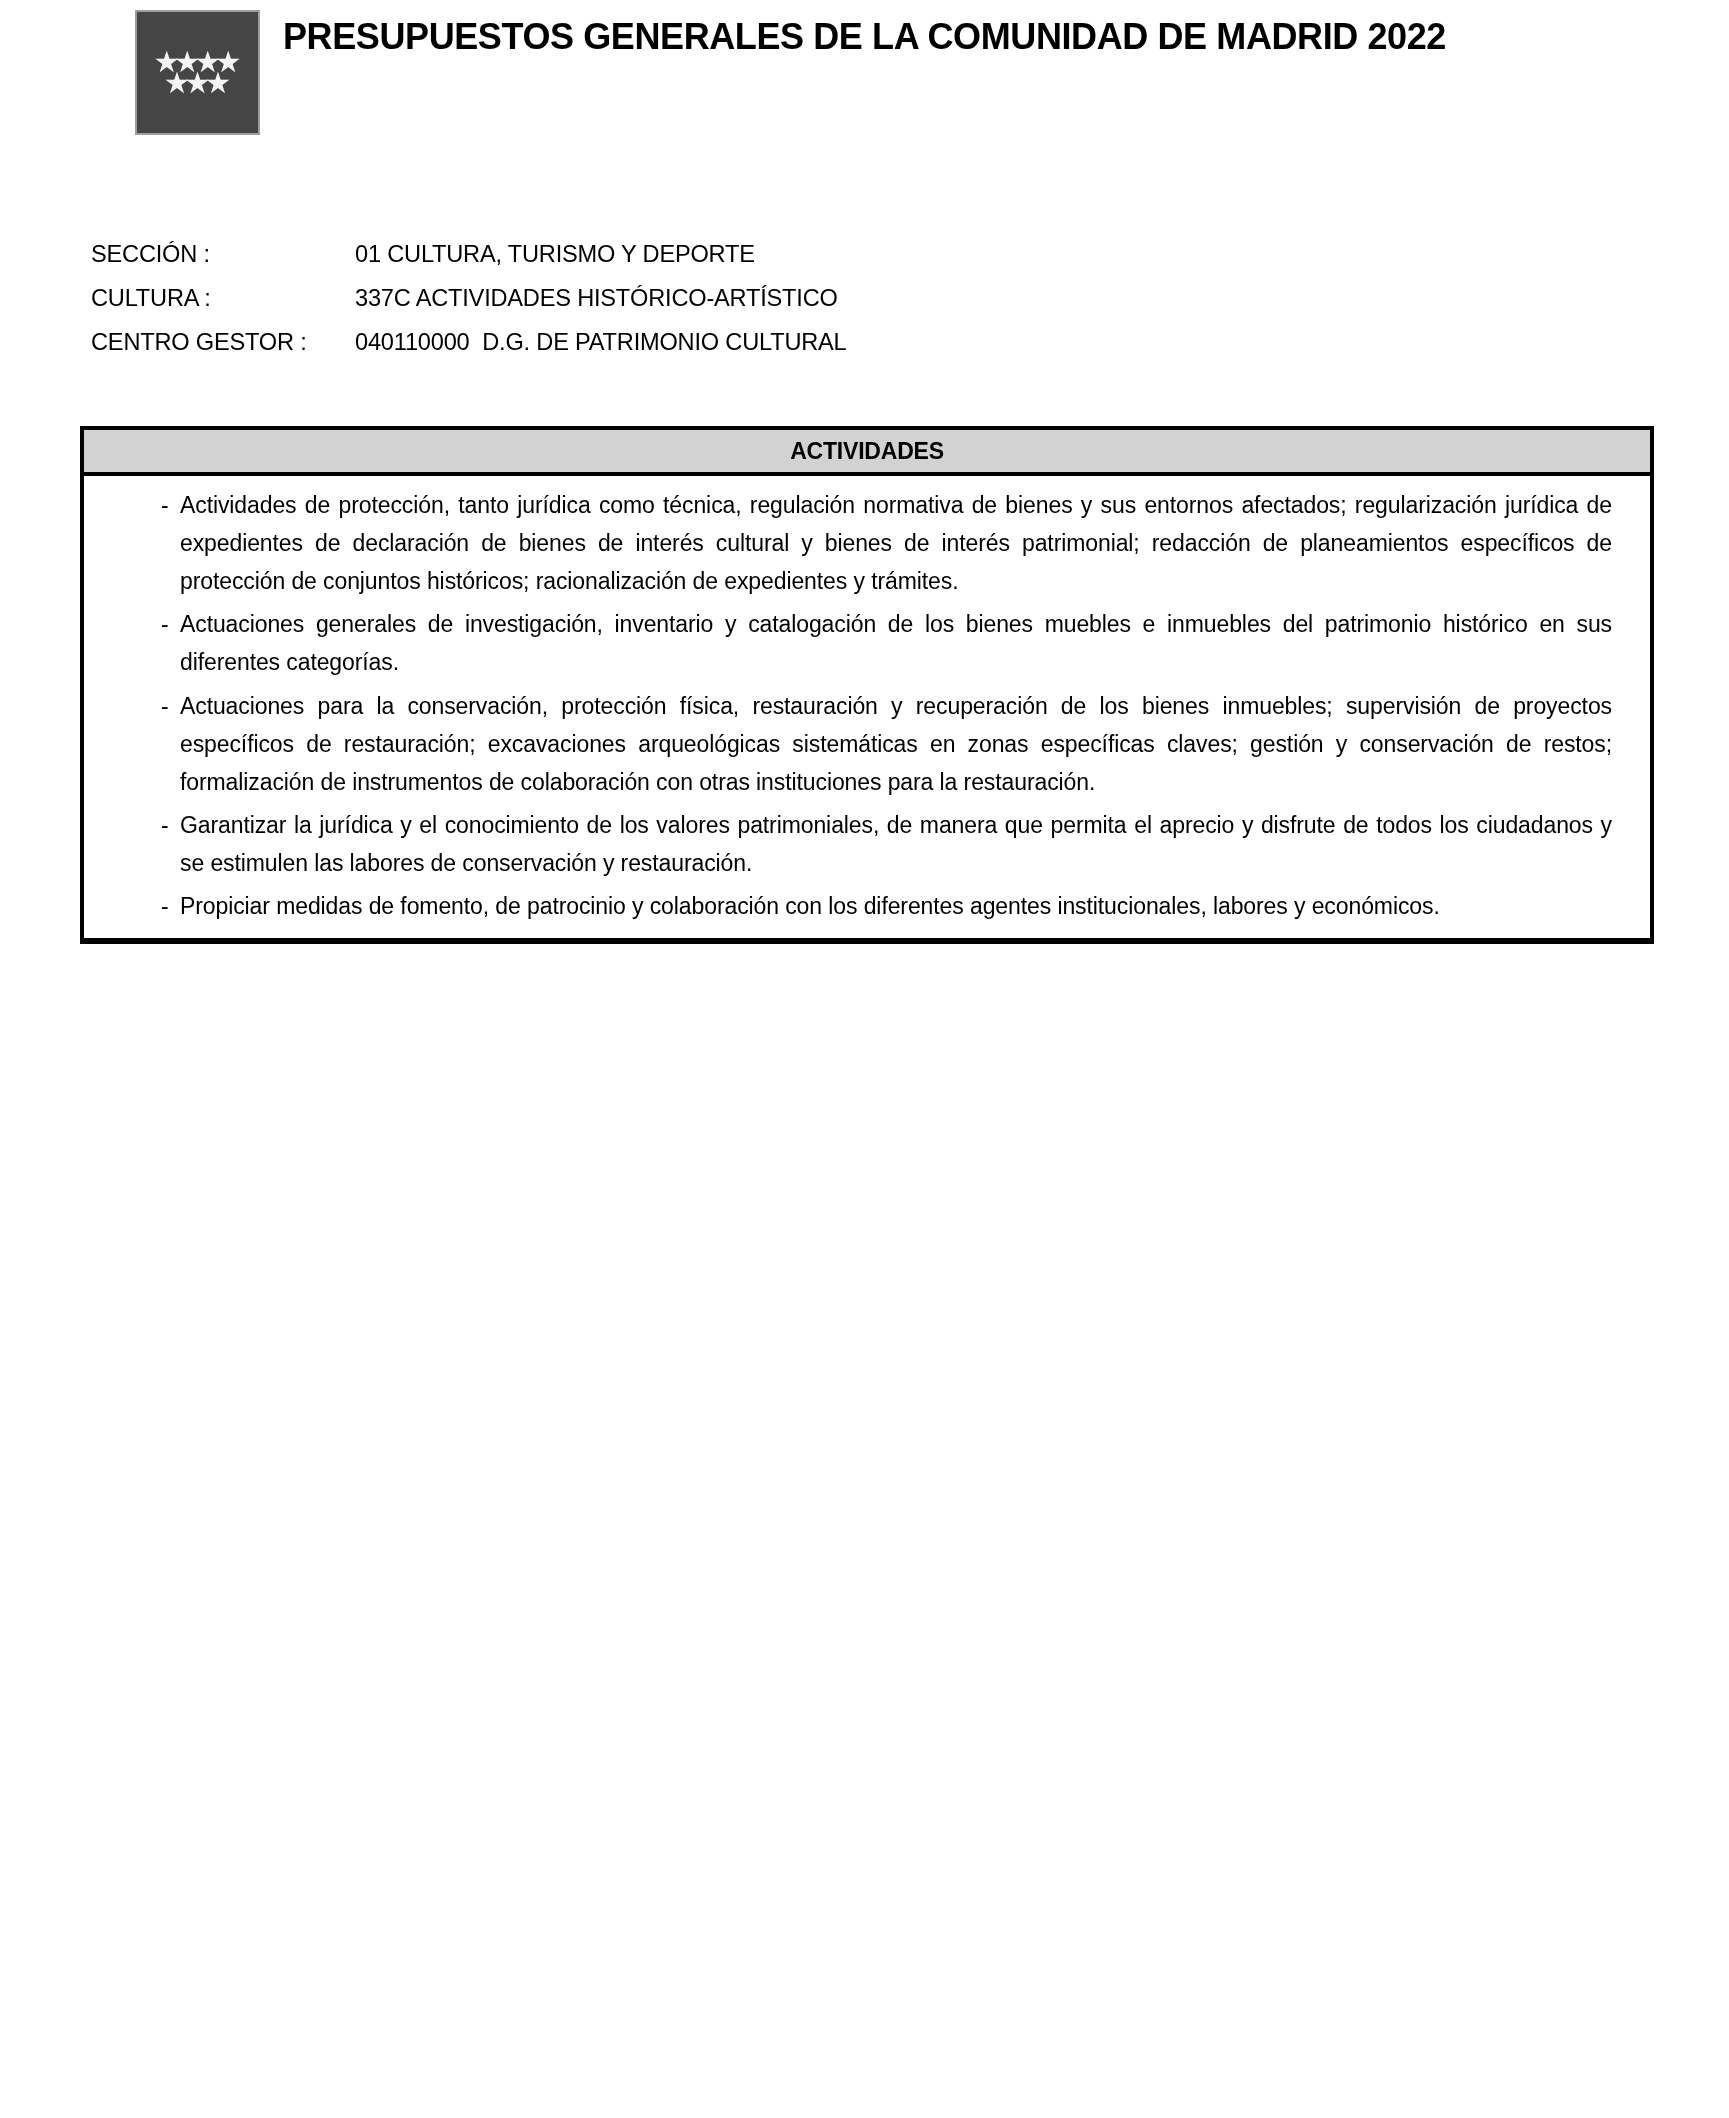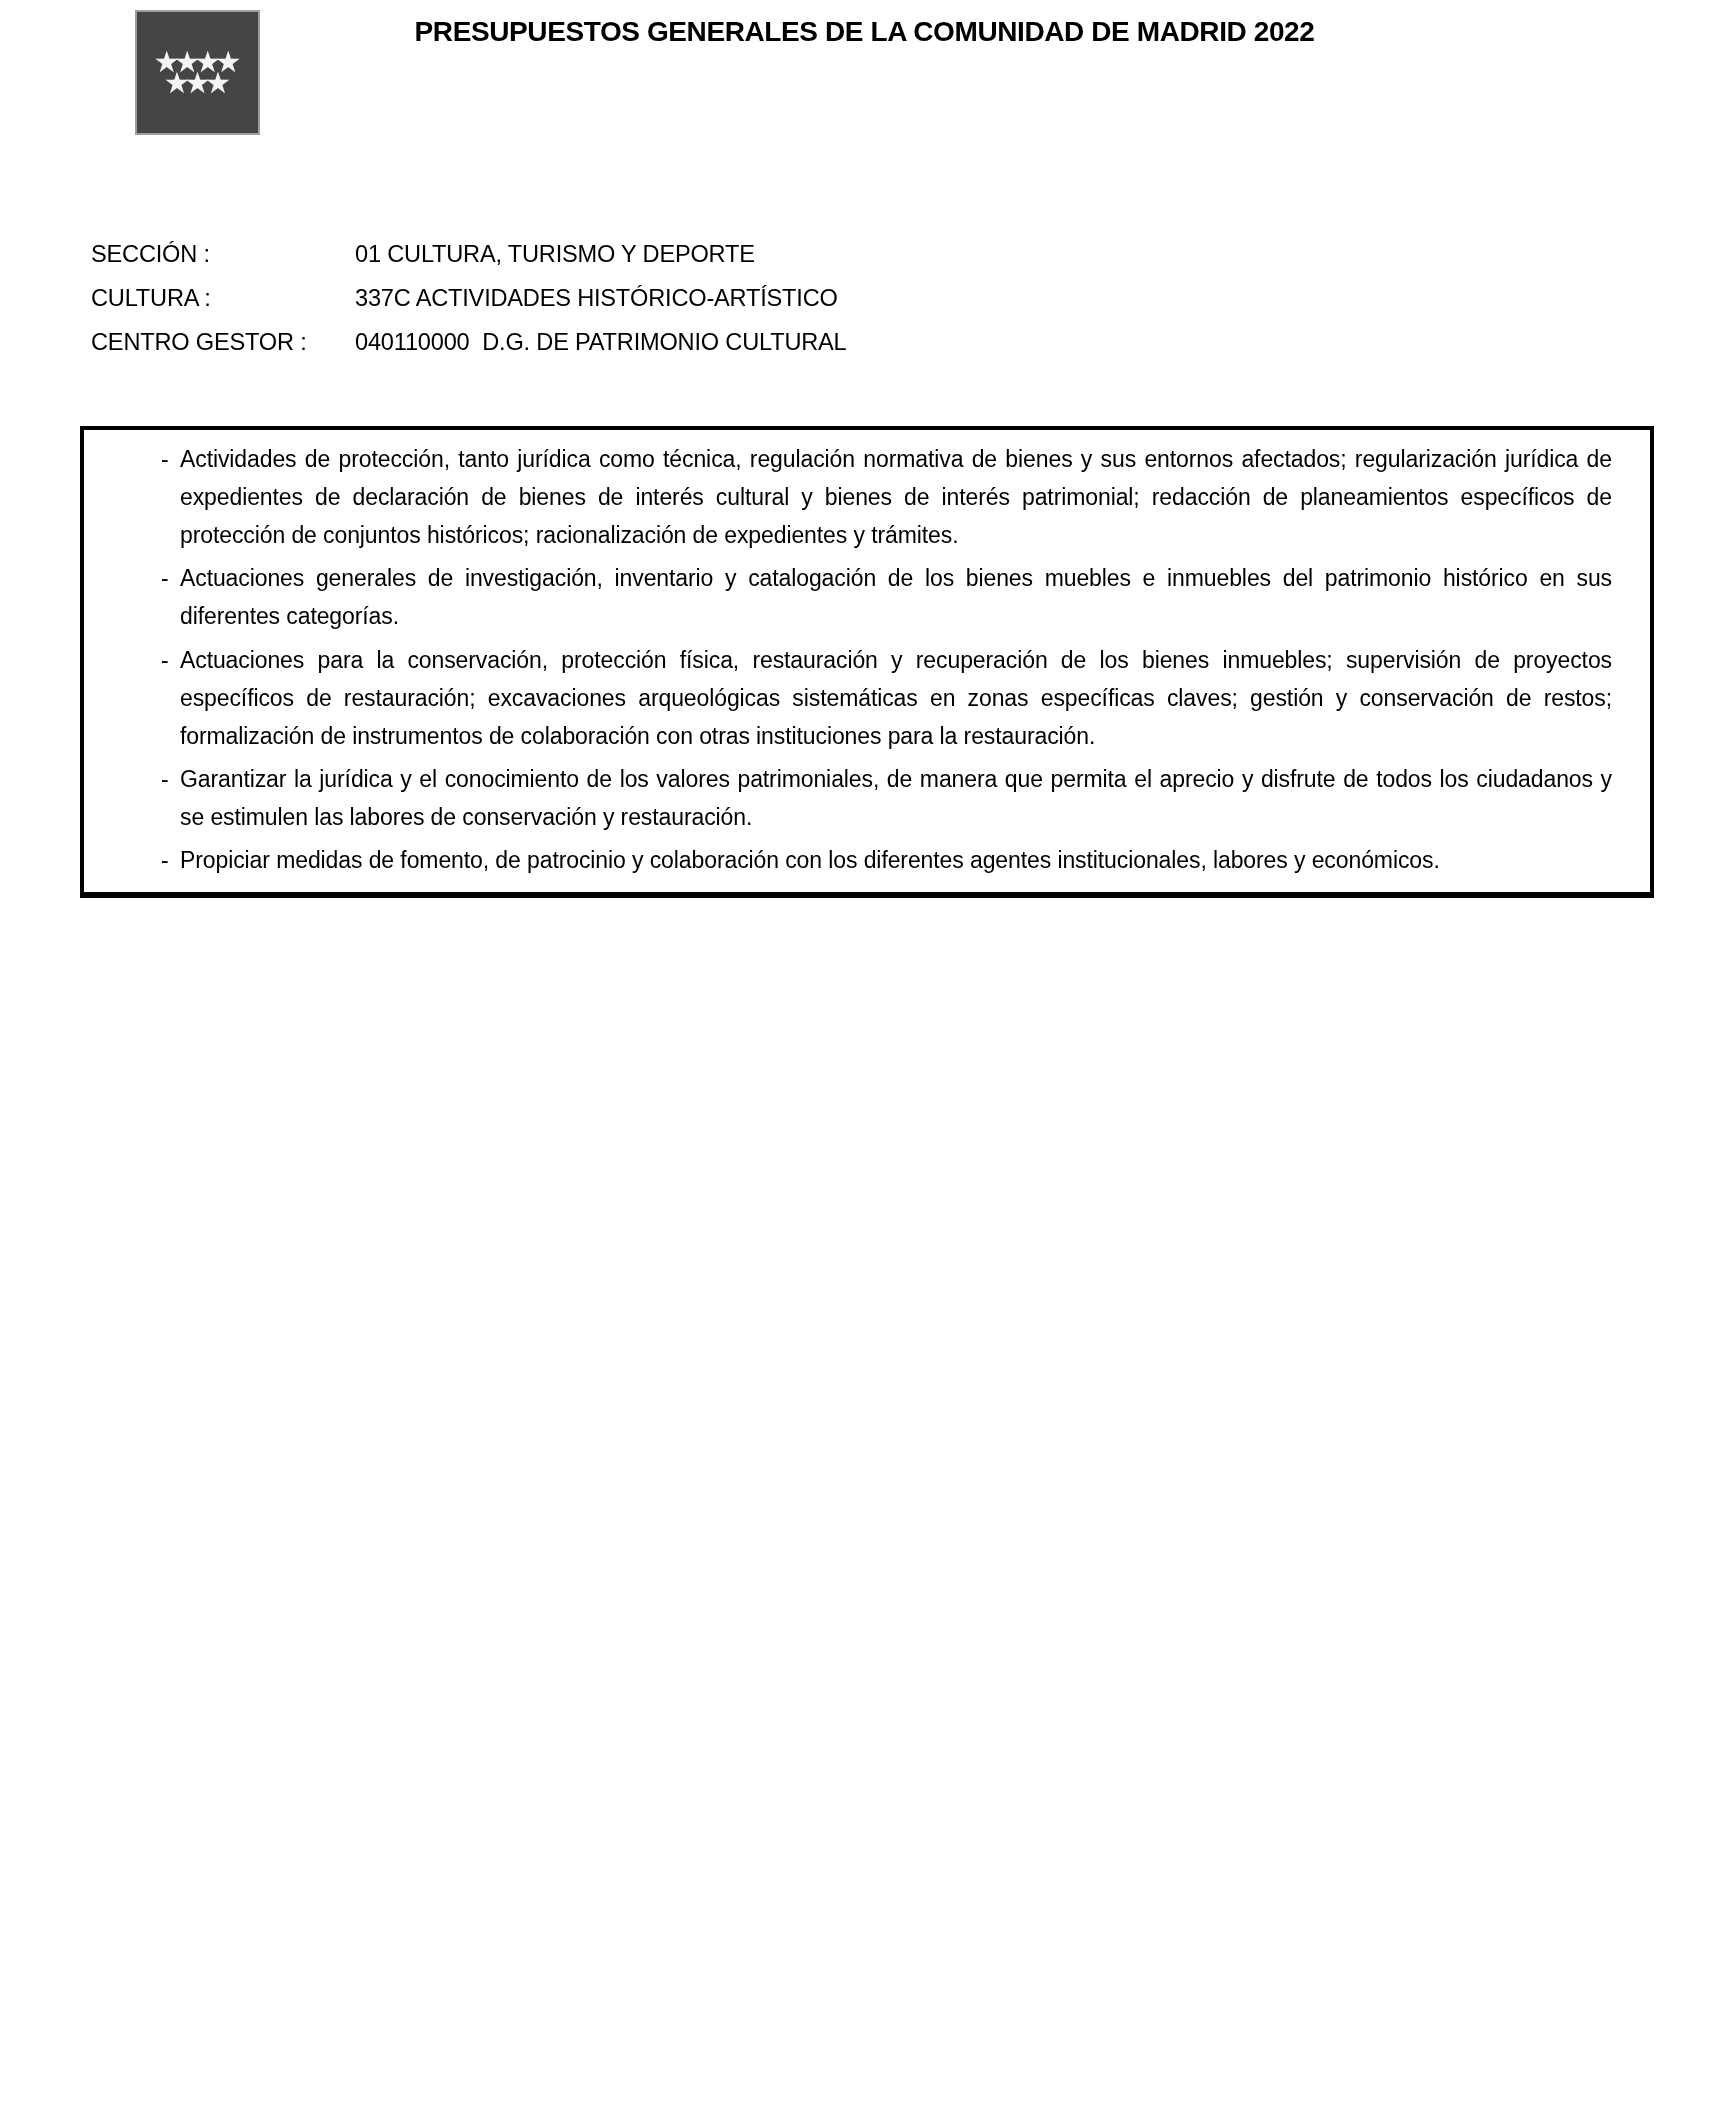--- a/index.html
+++ b/index.html
@@ -42,21 +42,21 @@
     margin: 0 -3px;
   }
   .star-row-bottom { margin-top: -5.9px; }
 
   .page-title {
     position: absolute;
     left: 0;
     right: 0;
     top: 16px;
     text-align: center;
-    font-size: 28px;
+    font-size: 36px;
     font-weight: bold;
     letter-spacing: -0.4px;
     white-space: nowrap;
   }
 
   
   .meta {
     position: absolute;
     left: 91px;
     top: 241px;
@@ -148,20 +148,23 @@
       <span class="meta-label">CULTURA :</span>
       <span class="meta-value">337C ACTIVIDADES HISTÓRICO-ARTÍSTICO</span>
     </div>
     <div class="meta-row">
       <span class="meta-label">CENTRO GESTOR :</span>
       <span class="meta-value">040110000  D.G. DE PATRIMONIO CULTURAL</span>
     </div>
   </div>
 
   <div class="acts">
+    <div class="acts-header">
+      <span>ACTIVIDADES</span>
+    </div>
     <div class="acts-body">
       <ul class="acts-list">
         <li class="acts-item">
           <span class="acts-bullet">-</span>
           <span>Actividades de protección, tanto jurídica como técnica, regulación normativa de bienes y sus entornos afectados; regularización jurídica de expedientes de declaración de bienes de interés cultural y bienes de interés patrimonial; redacción de planeamientos específicos de protección de conjuntos históricos; racionalización de expedientes y trámites.</span>
         </li>
         <li class="acts-item">
           <span class="acts-bullet">-</span>
           <span>Actuaciones generales de investigación, inventario y catalogación de los bienes muebles e inmuebles del patrimonio histórico en sus diferentes categorías.</span>
         </li>

